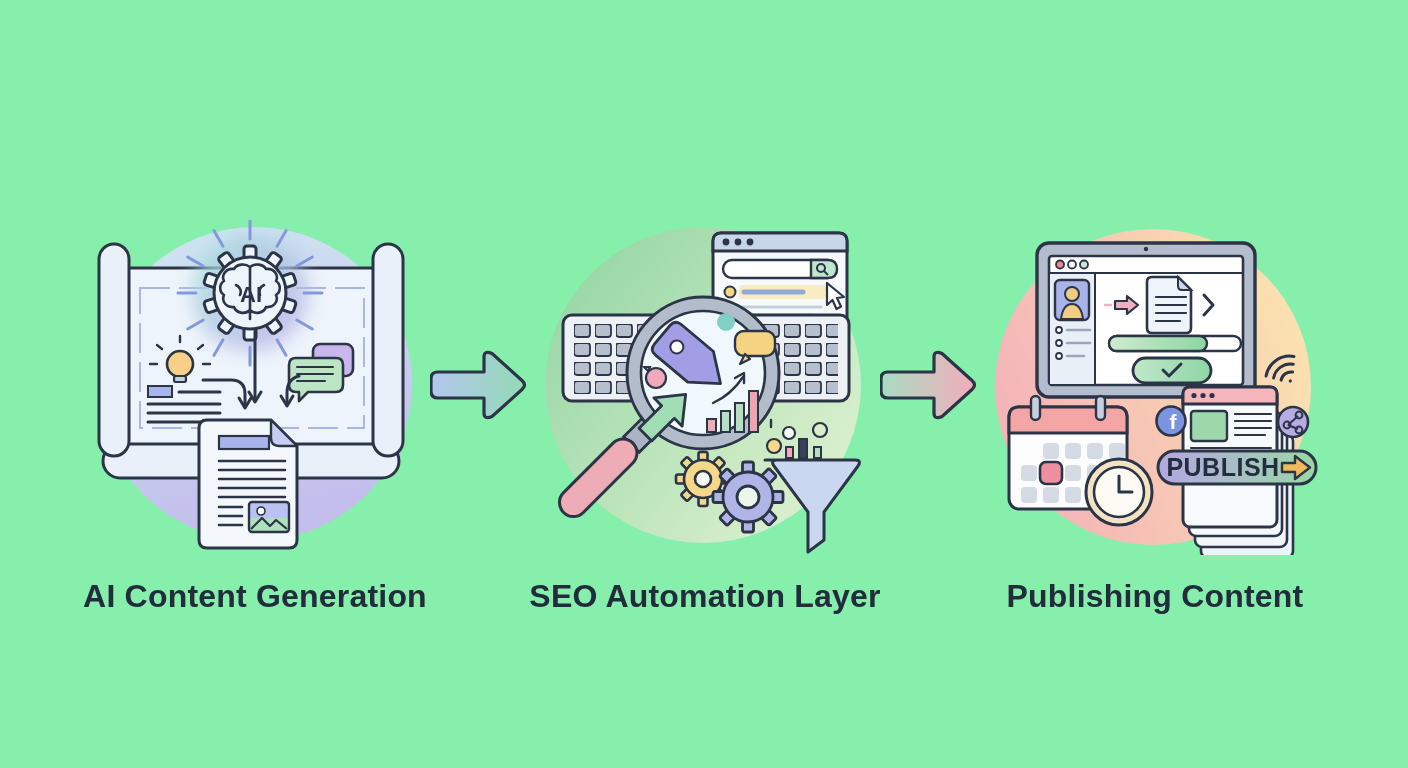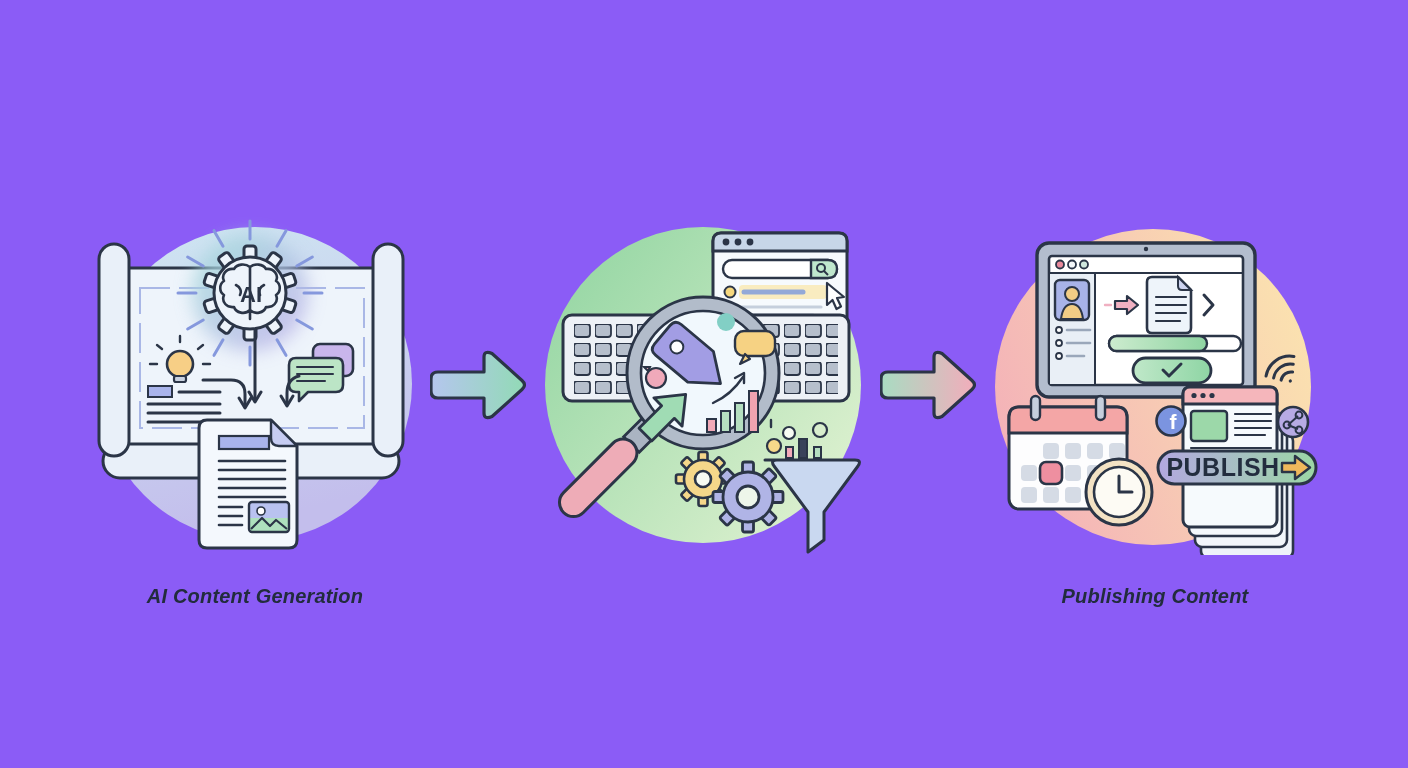--- a/index.html
+++ b/index.html
@@ -1,21 +1,21 @@
 <!DOCTYPE html>
 <html><head>
 <meta charset="utf-8">
 <style>
   html,body{margin:0;padding:0;}
   body{font-family:"Liberation Sans",sans-serif;}
-  .canvas{position:relative;width:1408px;height:768px;background:#8b5cf6;overflow:hidden;}
+  .canvas{position:relative;width:1408px;height:768px;background:#86efac;overflow:hidden;}
   .art{position:absolute;}
   .art svg{display:block;}
   .step-label{position:absolute;top:578px;height:36px;line-height:36px;text-align:center;
-    font-size:20px;font-weight:600;color:#222c3d;letter-spacing:.2px;font-style:italic;}
+    font-size:32px;font-weight:600;color:#222c3d;letter-spacing:.2px;}
   .lbl1{left:55px;width:400px;}
   .lbl2{left:505px;width:400px;}
   .lbl3{left:955px;width:400px;}
   .flow{position:absolute;top:343px;width:96px;height:84px;}
   .flow1{left:430px;}
   .flow2{left:880px;}
   text{font-family:"Liberation Sans",sans-serif;}
 </style>
 </head>
 <body>
@@ -436,15 +436,16 @@
           <linearGradient id="fa2" x1="0" y1="0" x2="1" y2="0">
         <stop offset="0" stop-color="#a8dcc2"></stop>
         <stop offset="1" stop-color="#f2adbb"></stop>
       </linearGradient>
         </defs>
       <path d="M8,29 h46 v-15 q0,-7 8,-3.5 l30,27 q5,4.5 0,9 l-30,27 q-8,3.5 -8,-3.5 v-15 h-46 q-7,0 -7,-7 v-12 q0,-7 7,-7 z" fill="url(#fa2)" stroke="#2b3547" stroke-width="3.2" stroke-linejoin="round"></path>
     </svg>
   </div>
 
   <div class="step-label lbl1">AI Content Generation</div>
+  <div class="step-label lbl2">SEO Automation Layer</div>
   <div class="step-label lbl3">Publishing Content</div>
 
 </div>
 
 </body></html>

